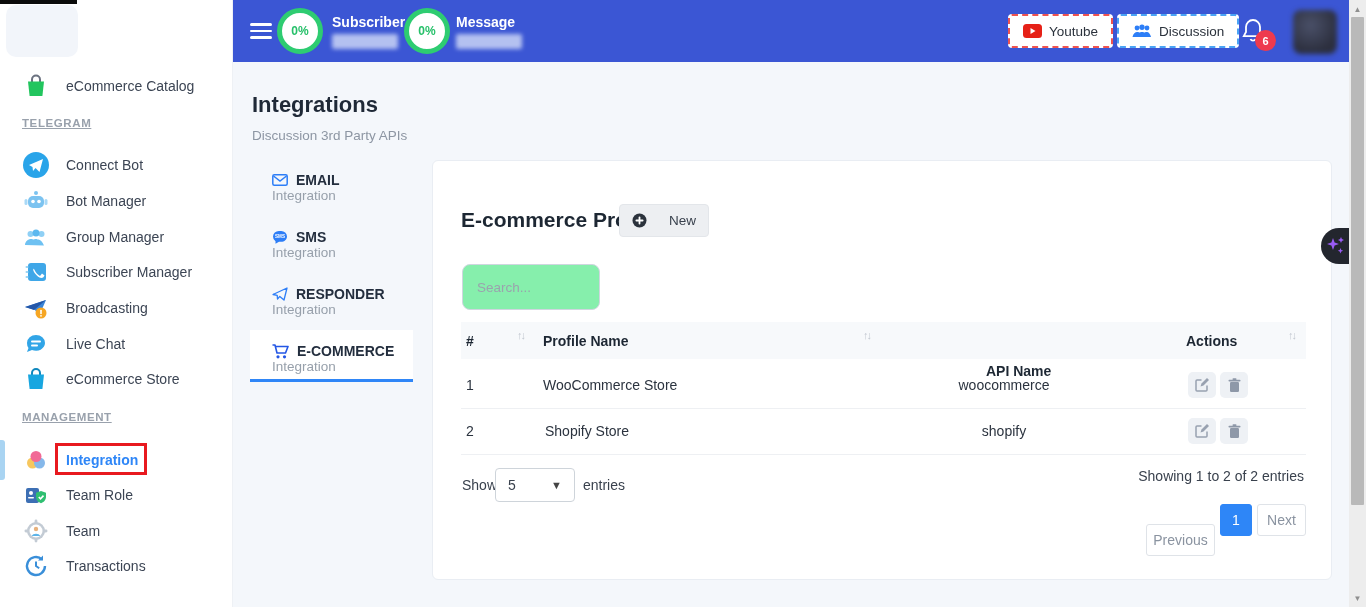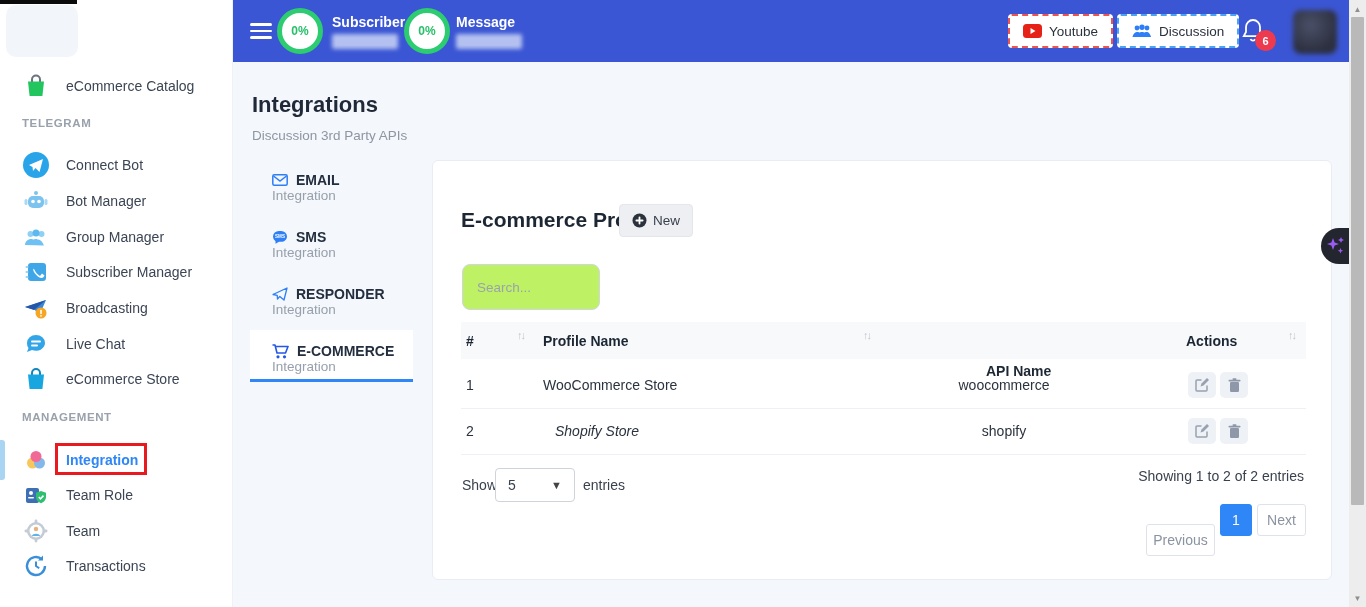--- a/index.html
+++ b/index.html
@@ -6,21 +6,21 @@
   html,body { width:1366px; height:607px; overflow:hidden; }
   body { font-family:"Liberation Sans", sans-serif; background:#f4f7fb; position:relative; }
   .abs { position:absolute; }
 
   
   .sidebar { left:0; top:0; width:233px; height:607px; background:#ffffff; border-right:1px solid #eef1f5; z-index:5; }
   .top-black-bar { left:0; top:0; width:77px; height:4px; background:#0b0b0b; }
   .logo-watermark { left:6px; top:5px; width:72px; height:52px; background:#f2f5fa; border-radius:10px; }
   .side-item { left:22px; width:200px; height:28px; display:flex; align-items:center; gap:16px; cursor:pointer; }
   .side-item .lbl { font-size:14px; color:#3c4554; white-space:nowrap; }
-  .side-section { left:22px; font-size:11.5px; color:#99a1ac; letter-spacing:.6px; font-weight:bold; }
+  .side-section { left:22px; font-size:11.5px; color:#99a1ac; letter-spacing:.6px; font-weight:bold;text-decoration:underline; }
   .icon28 { width:28px; height:28px; flex:0 0 28px; }
   .active-bar { left:0; top:440px; width:5px; height:40px; background:#a9d4f2; border-radius:0 3px 3px 0; }
   .lbl-active { color:#2e86f7 !important; font-weight:bold; }
   .red-annotation { left:55px; top:443px; width:92px; height:32px; border:3px solid #e8191f; pointer-events:none; z-index:9; }
 
   
   .topbar { left:233px; top:0; width:1116px; height:62px; background:#3b56d4; z-index:4; }
   .hamburger { left:17px; top:23px; width:22px; height:16px; display:flex; flex-direction:column; justify-content:space-between; cursor:pointer; }
   .hamburger span { display:block; height:2.6px; background:#fff; border-radius:2px; }
   .stat-circle { width:46px; height:46px; border-radius:50%; border:5px solid #2ecc71; background:#fff; color:#27c06a; font-size:12px; font-weight:bold; display:flex; align-items:center; justify-content:center; }
@@ -37,22 +37,22 @@
   .page-subtitle { left:252px; top:128px; font-size:13.5px; color:#8d96a3; }
   .subnav-item { cursor:pointer; }
   .subnav-title { display:flex; align-items:center; gap:8px; font-size:14px; font-weight:bold; color:#232e3e; }
   .subnav-sub { font-size:13.5px; color:#97a0ab; }
   .subnav-active-bg { left:250px; top:330px; width:163px; height:52px; background:#fff; border-bottom:3px solid #2f86f7; }
 
   
   .card { left:432px; top:160px; width:900px; height:420px; background:#fff; border:1px solid #e9edf3; border-radius:6px; }
   .card .abs { position:absolute; }
   .panel-heading { left:28px; top:47px; font-size:21px; font-weight:bold; color:#1d2733; }
-  .new-btn { left:186px; top:43px; height:33px; background:#edeff2; border:1px solid #e3e6ea; border-radius:4px; display:flex; align-items:center; gap:6px; padding:0 12px; font-size:13.5px; color:#39414d; cursor:pointer; }
-  .search-box { left:29px; top:103px; width:138px; height:46px; border:1px solid #cfd6df; border-radius:8px; padding:4px 14px; font-size:13.5px; color:#4a5260; outline:none; font-family:"Liberation Sans",sans-serif; background:#bef264; }
+  .new-btn { left:186px; top:43px; height:33px; background:#edeff2; border:1px solid #e3e6ea; border-radius:4px; display:flex; align-items:center; gap:22px; padding:0 12px; font-size:13.5px; color:#39414d; cursor:pointer; }
+  .search-box { left:29px; top:103px; width:138px; height:46px; border:1px solid #cfd6df; border-radius:8px; padding:4px 14px; font-size:13.5px; color:#4a5260; outline:none; font-family:"Liberation Sans",sans-serif; background:#86efac; }
   .search-box::placeholder { color:#9aa3ad; }
   .thead { left:28px; top:161px; width:845px; height:37px; background:#f7f9fb; }
   .th { font-size:14px; font-weight:bold; color:#1d2733; }
   .sort { font-size:11px; color:#c2c8d0; letter-spacing:-2px; }
   .cell { font-size:14px; color:#2b333f; }
   .row-sep { left:28px; width:845px; height:1px; background:#eef0f3; }
   .act-btn { width:28px; height:26px; background:#eef1f5; border-radius:5px; display:flex; align-items:center; justify-content:center; cursor:pointer; }
   .show-lbl { font-size:14px; color:#39414d; }
   .page-select { left:62px; top:307px; width:80px; height:34px; border:1px solid #ced4da; border-radius:4px; display:flex; align-items:center; justify-content:space-between; padding:0 12px; font-size:14px; color:#39414d; cursor:pointer; background:#fff; }
   .chev { font-size:11px; color:#444; }
@@ -325,21 +325,21 @@
           <rect x="2" y="4" width="9" height="10" rx="1.2" fill="#8e98a8"></rect>
           <rect x="0.5" y="1.8" width="12" height="1.7" rx="0.8" fill="#8e98a8"></rect>
           <rect x="4.5" y="0.3" width="4" height="1.7" rx="0.8" fill="#8e98a8"></rect>
         </svg>
     </div>
   </div>
   <div class="abs row-sep" style="top:247px;"></div>
 
   <div>
     <div class="abs cell" style="left:33px; top:262px;">2</div>
-    <div class="abs cell" style="left:122px; top:262px;font-style:italic;">Shopify Store</div>
+    <div class="abs cell" style="left:112px; top:262px;">Shopify Store</div>
     <div class="abs cell" style="left:460px; top:262px; width:222px; text-align:center;">shopify</div>
     <div class="abs act-btn" style="left:755px; top:257px;">
       <svg width="14" height="14" viewBox="0 0 14 14">
           <path d="M12 7.5V12a1 1 0 01-1 1H2a1 1 0 01-1-1V3a1 1 0 011-1h4.5" stroke="#98a1b0" stroke-width="1.5" fill="none"></path>
           <path d="M5.5 8.5l1-3L12 0l2 2-5.5 5.5z" fill="#98a1b0"></path>
         </svg>
     </div>
     <div class="abs act-btn" style="left:787px; top:257px;">
       <svg width="13" height="14" viewBox="0 0 13 14">
           <rect x="2" y="4" width="9" height="10" rx="1.2" fill="#8e98a8"></rect>

